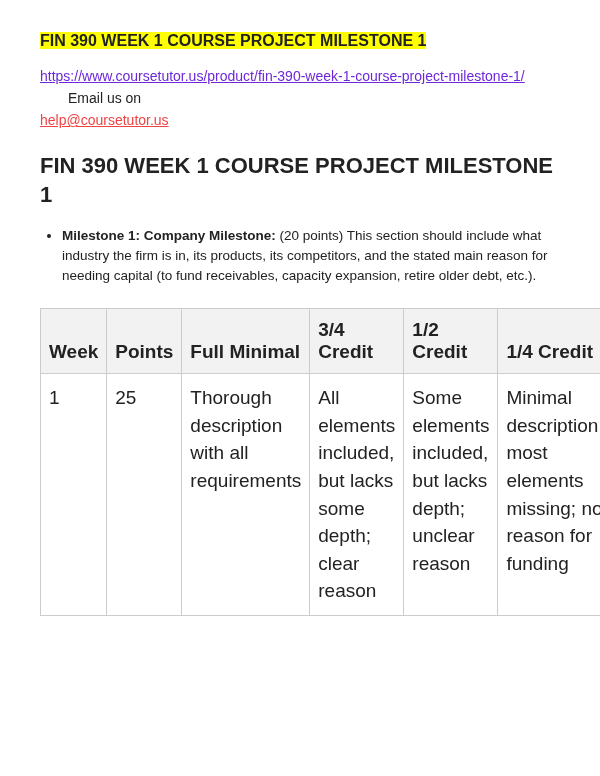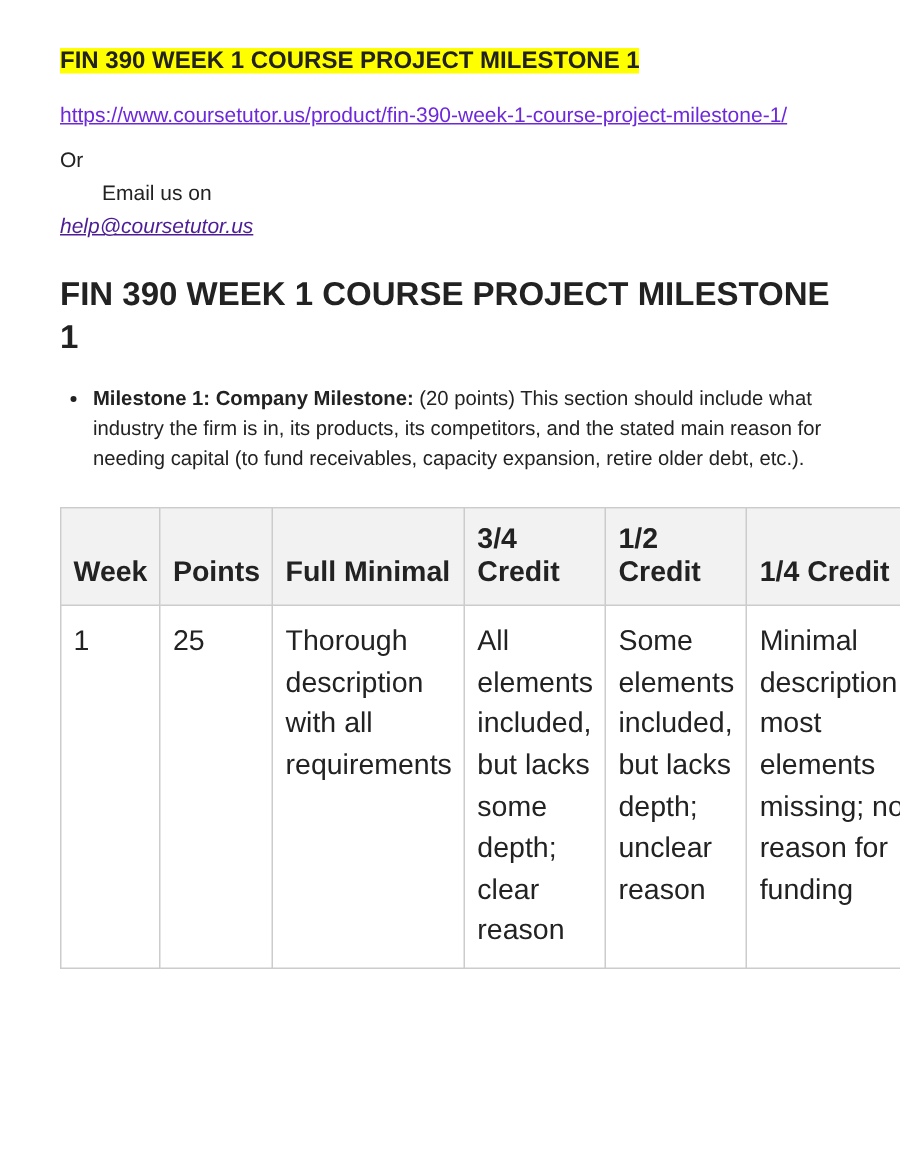--- a/index.html
+++ b/index.html
@@ -38,25 +38,24 @@
       font-size: 14px;
     }
 
     .email-label {
       margin-bottom: 6px;
       font-size: 14px;
       margin-left: 28px;
     }
 
     .email-link {
-      color: #4c1d95;
+      color: #ef4444;
       text-decoration: underline;
       cursor: pointer;
       font-size: 14px;
-      font-style: italic;
     }
 
     .main-heading {
       font-size: 22px;
       font-weight: bold;
       margin: 24px 0 16px 0;
       line-height: 1.3;
     }
 
     .bullet-list {
@@ -110,21 +109,20 @@
 <div>
 
   <div style="margin-bottom: 16px;">
     <span class="title-highlight">FIN 390 WEEK 1 COURSE PROJECT MILESTONE 1</span>
   </div>
 
   <div style="margin-bottom: 6px;">
     <a class="link-text" href="#">https://www.coursetutor.us/product/fin-390-week-1-course-project-milestone-1/</a>
   </div>
 
-  <p class="or-text">Or</p>
   <p class="email-label">Email us on</p>
   <a class="email-link" href="#">help@coursetutor.us</a>
 
   <h2 class="main-heading">FIN 390 WEEK 1 COURSE PROJECT MILESTONE 1</h2>
 
   <ul class="bullet-list">
     <li>
       <strong>Milestone 1: Company Milestone:</strong><span> (20 points) This section should include what industry the firm is in, its products, its competitors, and the stated main reason for needing capital (to fund receivables, capacity expansion, retire older debt, etc.).</span>
     </li>
   </ul>

